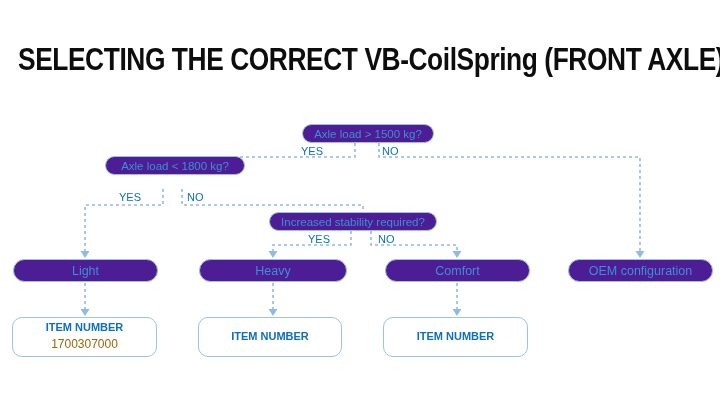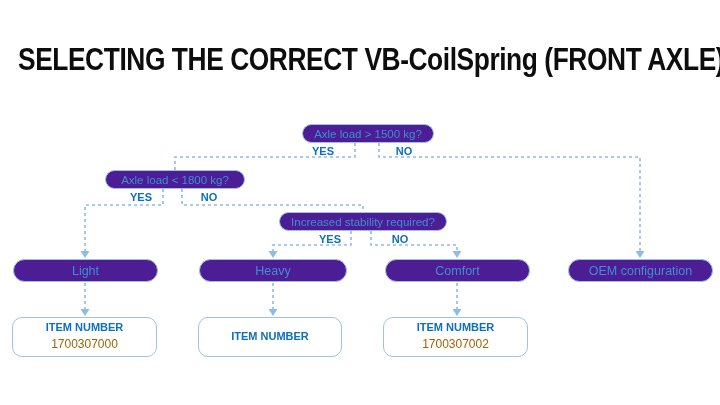--- a/index.html
+++ b/index.html
@@ -15,22 +15,22 @@
   }
   .pill{
     position:absolute;box-sizing:border-box;
     border:1.5px solid #9cc2e5;border-radius:14px;
     display:flex;align-items:center;justify-content:center;
     color:#3e8fd0;background:#4c1d95;
   }
   .decision{height:19px;font-size:11.5px;}
   .option{height:23px;top:259px;font-size:12.5px;}
   .yn{
-    position:absolute;width:44px;text-align:center;
-    font-size:11px;font-weight:bold;color:#0e6fba;
+    position:absolute;width:44px;
+    font-size:11px;font-weight:normal;color:#0e6fba;
   }
   .itembox{
     position:absolute;top:317px;height:40px;box-sizing:border-box;
     border:1.5px solid #9cc2e5;border-radius:10px;background:#ffffff;
     display:flex;flex-direction:column;align-items:center;justify-content:center;
     line-height:1.45;
   }
   .itembox .hd{font-size:11px;font-weight:bold;color:#0e6fba;}
   .itembox .num{font-size:12px;color:#a16207;}
   svg.wires{position:absolute;left:0;top:0;}
@@ -65,27 +65,27 @@
     <path class="wire" d="M457 283 L457 309"></path>
     <polygon class="head" points="452.5,309 461.5,309 457,316"></polygon>
   </svg>
 
   <div class="pill decision" style="left:302px;top:124px;width:132px;">
     <span>Axle load &gt; 1500 kg?</span>
   </div>
   <span class="yn" style="left:301px;top:145px;">YES</span>
   <span class="yn" style="left:382px;top:145px;">NO</span>
 
-  <div class="pill decision" style="left:105px;top:170px;width:140px;">
+  <div class="pill decision" style="left:105px;top:156px;width:140px;">
     <span>Axle load &lt; 1800 kg?</span>
   </div>
   <span class="yn" style="left:119px;top:191px;">YES</span>
   <span class="yn" style="left:187px;top:191px;">NO</span>
 
-  <div class="pill decision" style="left:279px;top:212px;width:168px;">
+  <div class="pill decision" style="left:269px;top:212px;width:168px;">
     <span>Increased stability required?</span>
   </div>
   <span class="yn" style="left:308px;top:233px;">YES</span>
   <span class="yn" style="left:378px;top:233px;">NO</span>
 
   <div class="pill option" style="left:13px;width:145px;">
     <span>Light</span>
   </div>
   <div class="pill option" style="left:199px;width:148px;">
     <span>Heavy</span>
@@ -99,16 +99,15 @@
 
   <div class="itembox" style="left:12px;width:145px;">
     <div class="hd">ITEM NUMBER</div>
     <div class="num">1700307000</div>
   </div>
   <div class="itembox" style="left:198px;width:144px;">
     <div class="hd">ITEM NUMBER</div>
   </div>
   <div class="itembox" style="left:383px;width:145px;">
     <div class="hd">ITEM NUMBER</div>
-    <div class="num">1700307002</div>
   </div>
 
 </div>
 
 </body></html>

